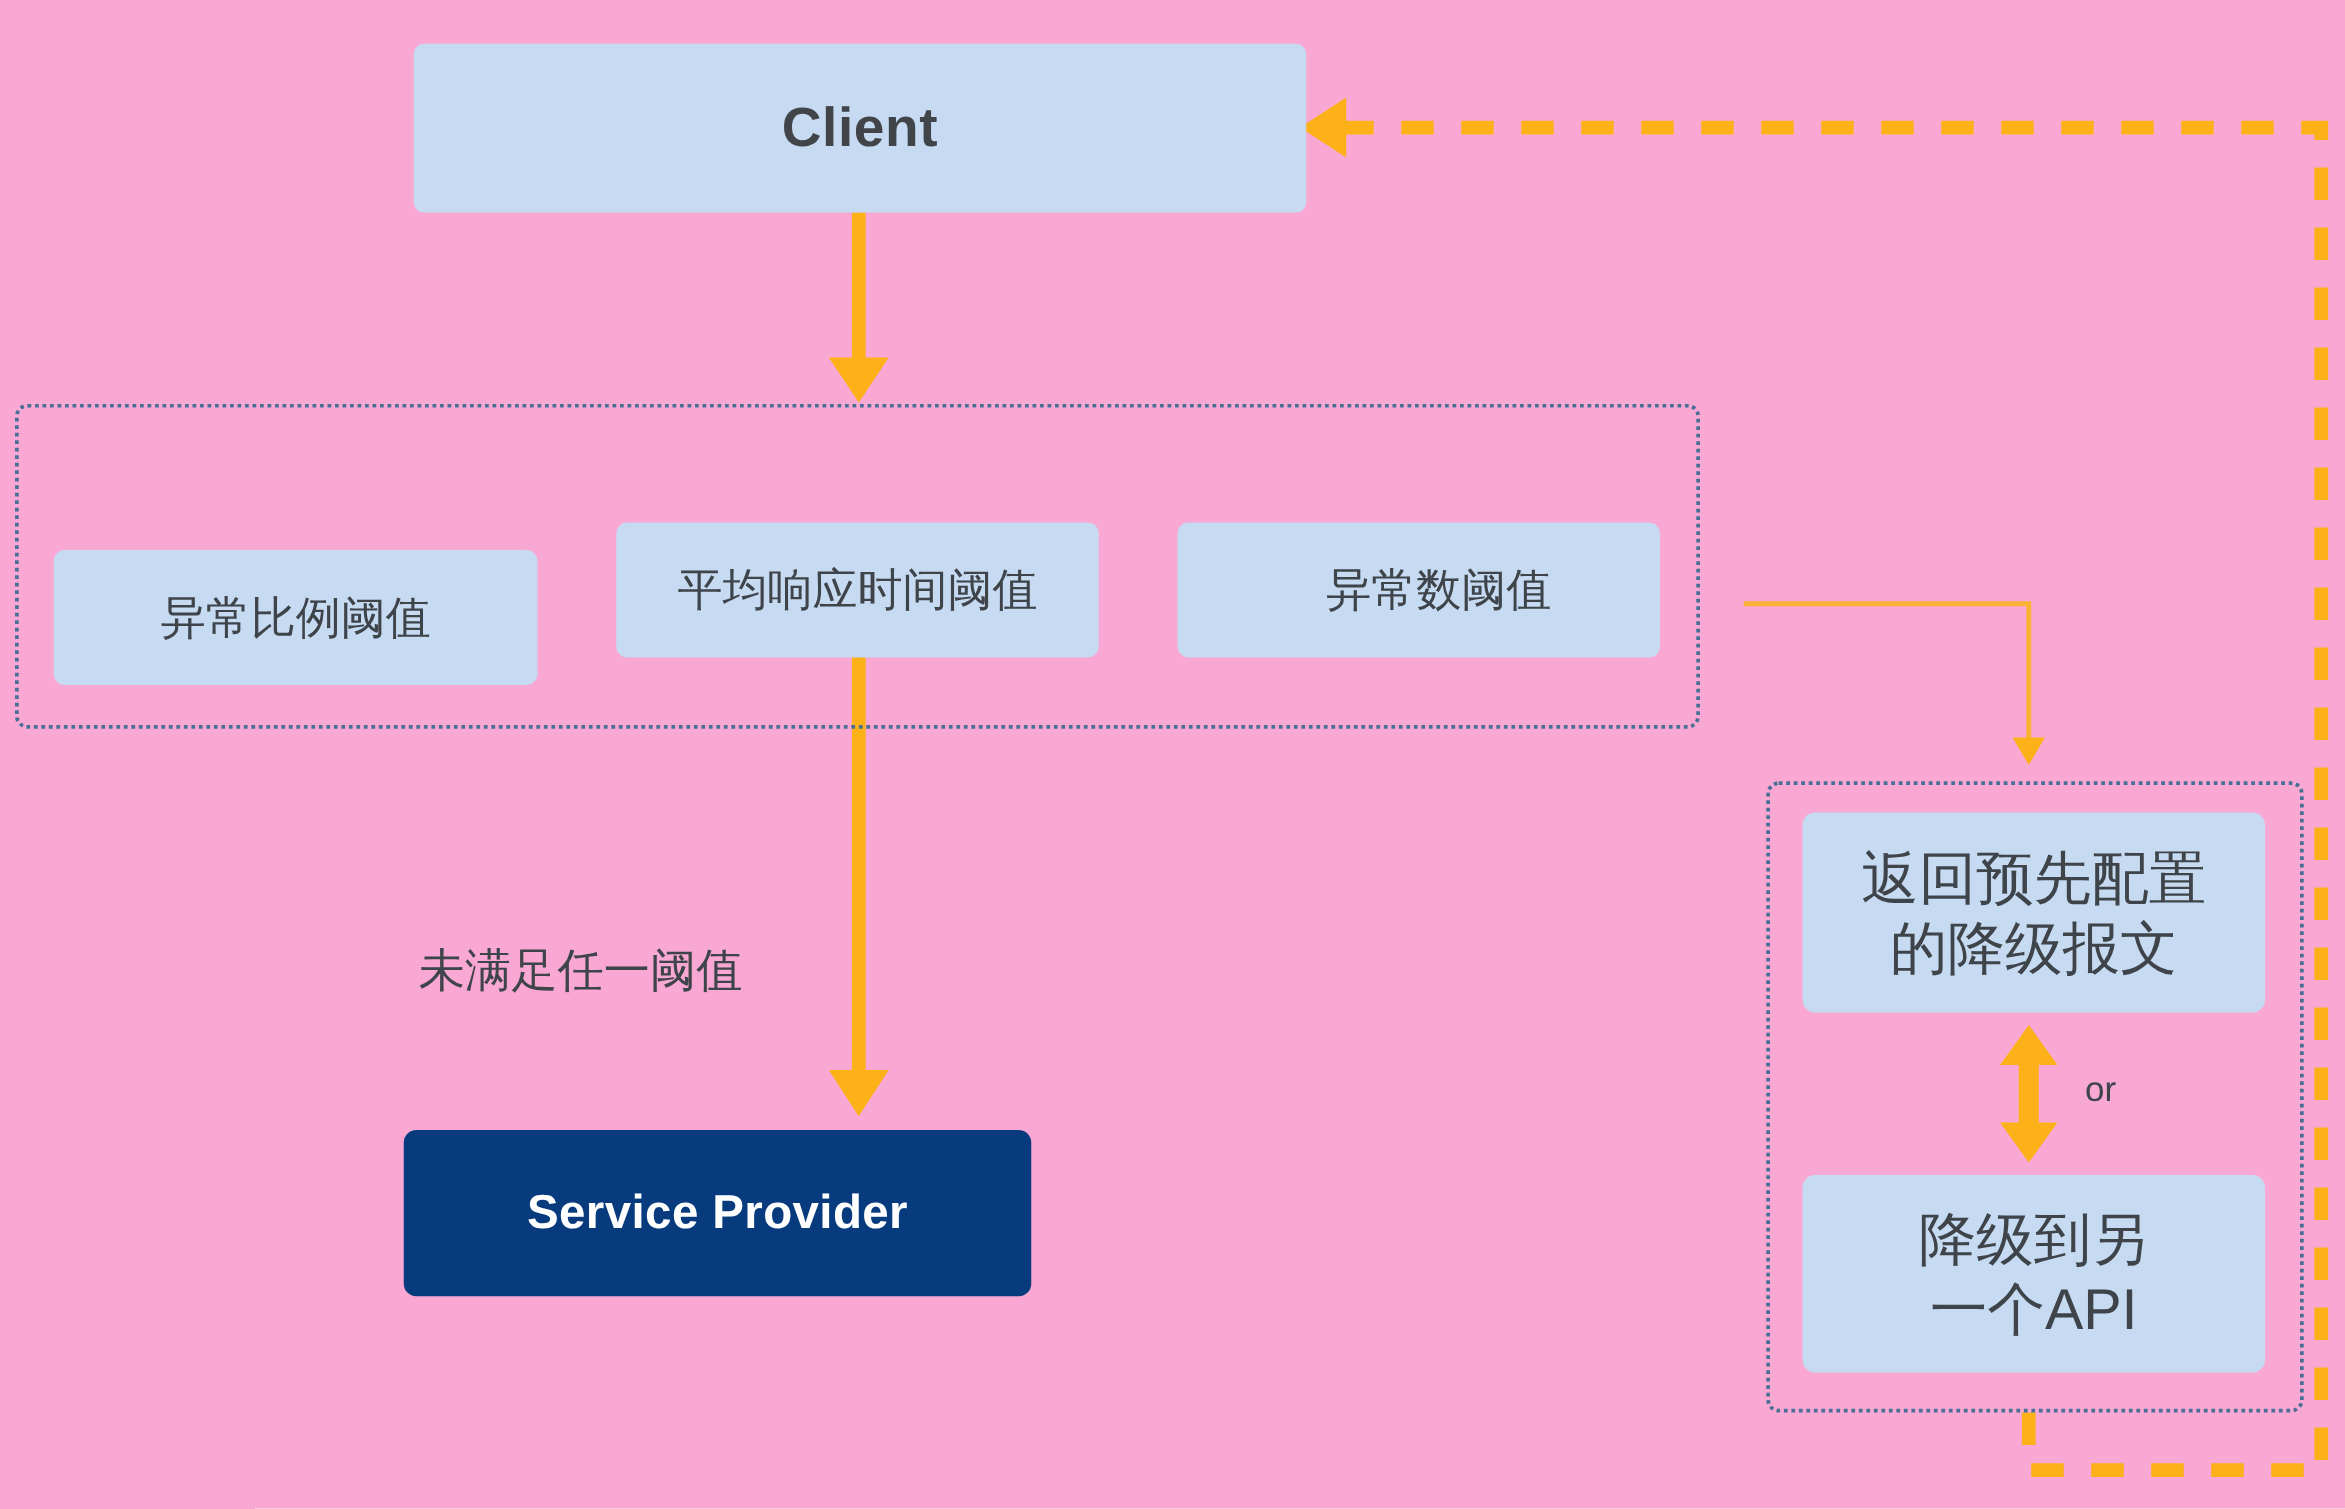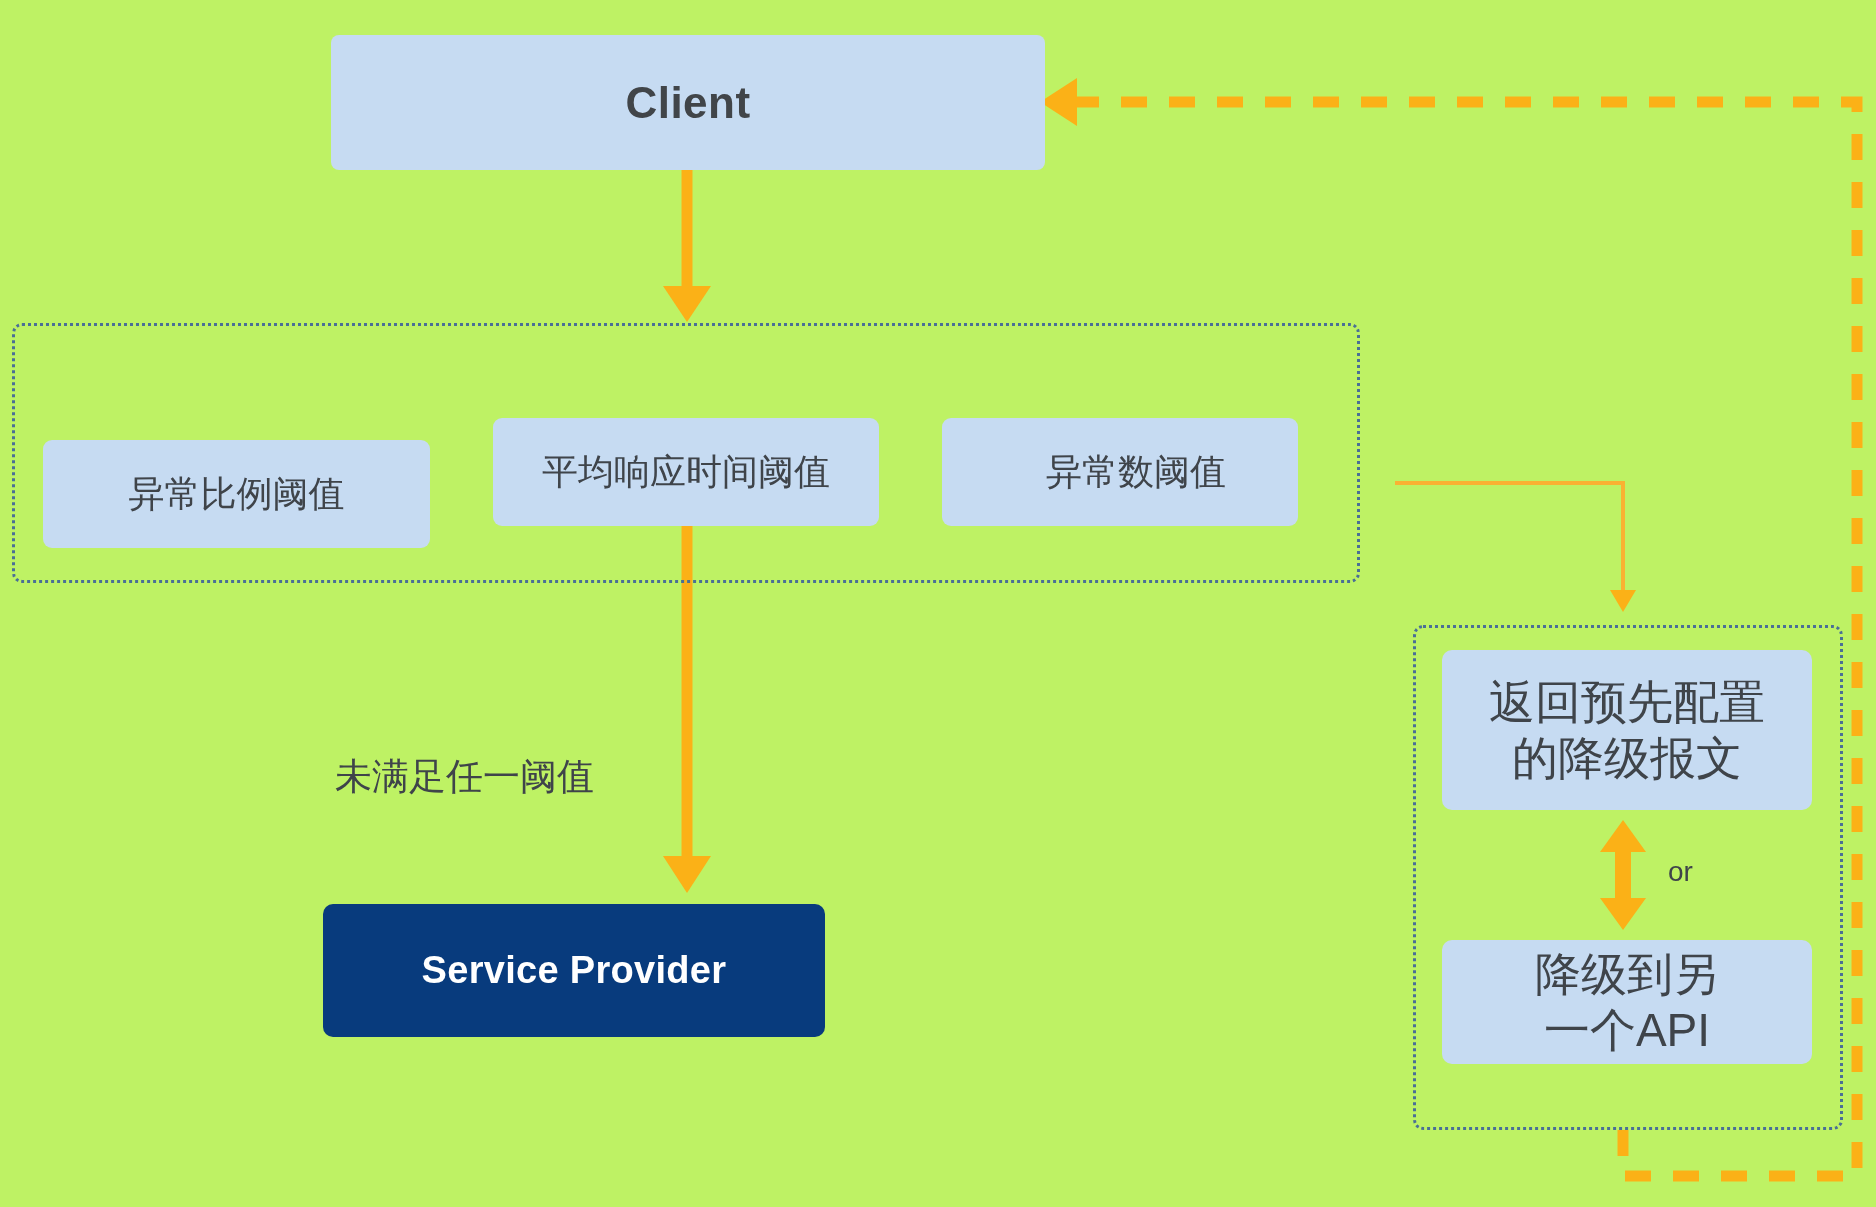--- a/index.html
+++ b/index.html
@@ -4,21 +4,21 @@
 <style>
   html,body{margin:0;padding:0;background:#ffffff;}
   body{
     font-family:"Liberation Sans","DejaVu Sans",sans-serif;
     -webkit-font-smoothing:antialiased;
   }
   #stage{
     position:relative;
     width:1876px;
     height:1207px;
-    background:#bef264;
+    background:#f9a8d4;
     overflow:hidden;
   }
   svg#wires{
     position:absolute;
     left:0; top:0;
     width:1876px;
     height:1207px;
     pointer-events:none;
   }
 
@@ -71,21 +71,21 @@
     position:absolute;
     top:418px;
     height:108px;
     background:#c6dbf2;
     border-radius:9px;
     color:#3f444a;
     font-size:36px;
   }
   #threshold-0{ left:43px;  width:387px;margin-top:22px; }
   #threshold-1{ left:493px; width:386px; }
-  #threshold-2{ left:942px; width:356px;padding-left:32px; }
+  #threshold-2{ left:942px; width:386px;padding-left:32px; }
 
   
   #fallback-group{
     position:absolute;
     left:1413px; top:625px;
     width:430px; height:505px;
     border:3px dotted #4a6f96;
     border-radius:10px;
     box-sizing:border-box;
     background:transparent;
@@ -93,21 +93,21 @@
   .fallback-box{
     position:absolute;
     left:1442px;
     width:370px;
     background:#c6dbf2;
     border-radius:10px;
     color:#3f444a;
     font-size:46px;
   }
   #fallback-0{ top:650px; height:160px; }
-  #fallback-1{ top:940px; height:124px; }
+  #fallback-1{ top:940px; height:158px; }
 
   
   .label{
     position:absolute;
     color:#3f444a;
     white-space:nowrap;
   }
   #label-not-met{
     left:335px; top:752px;
     font-size:37px;

